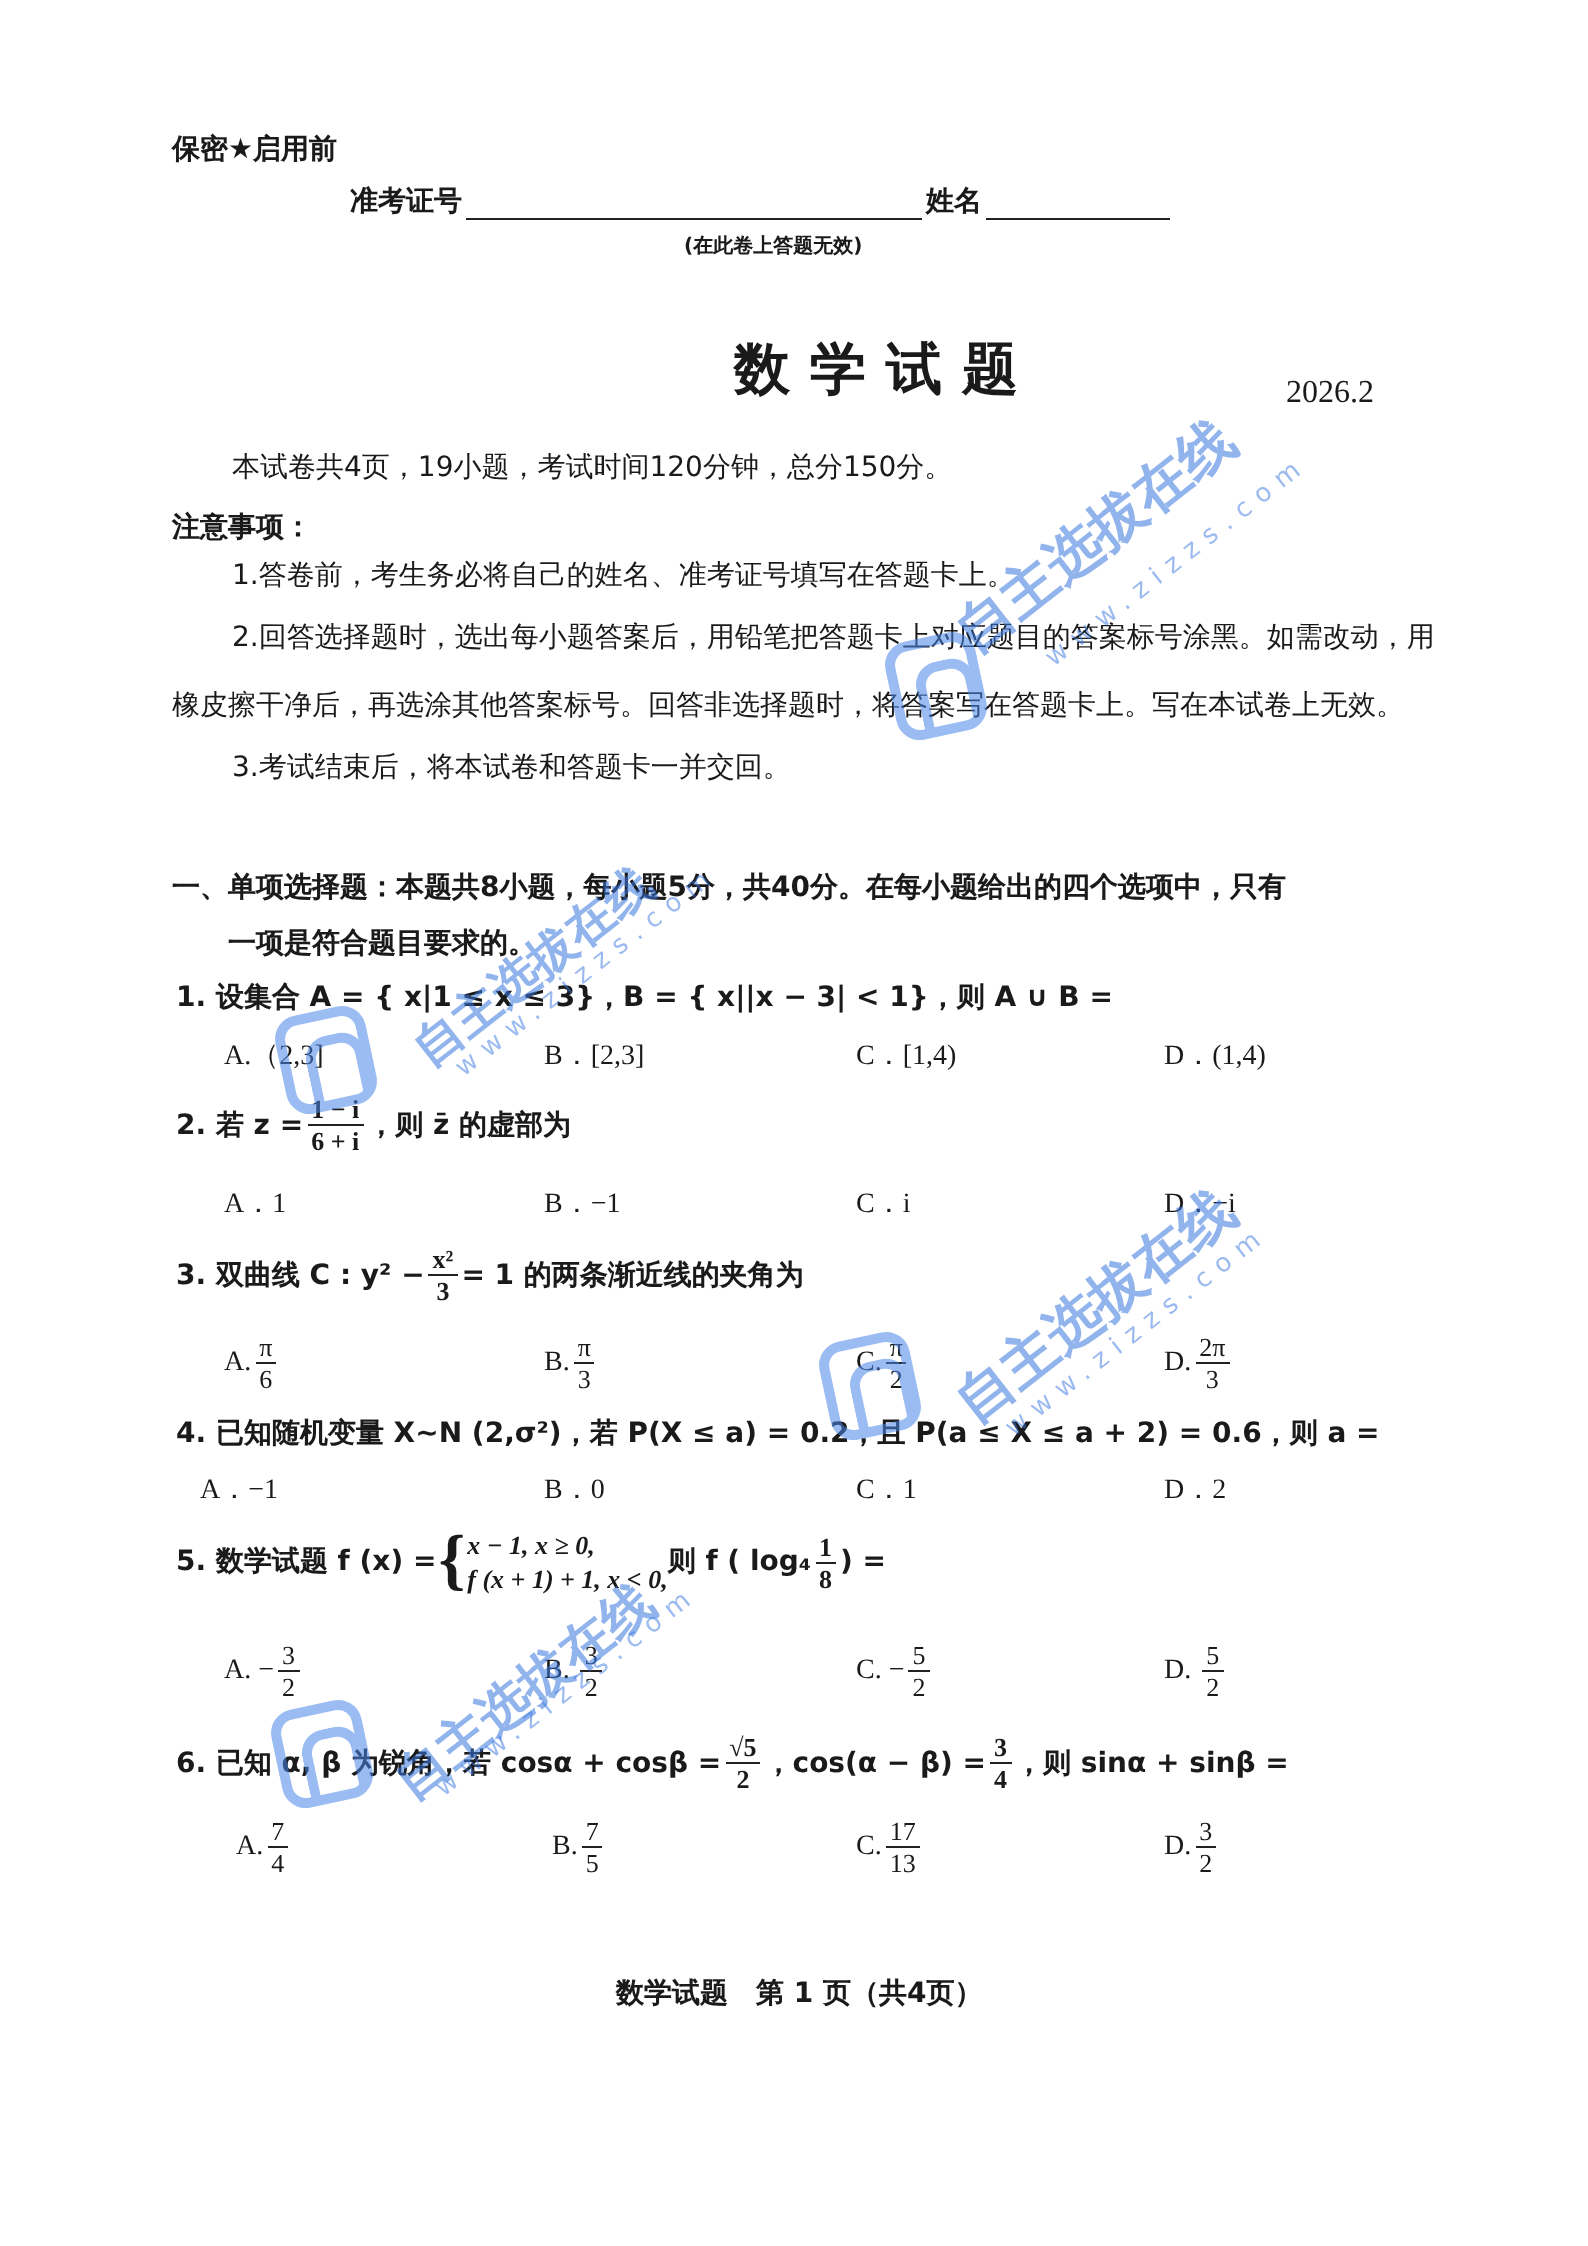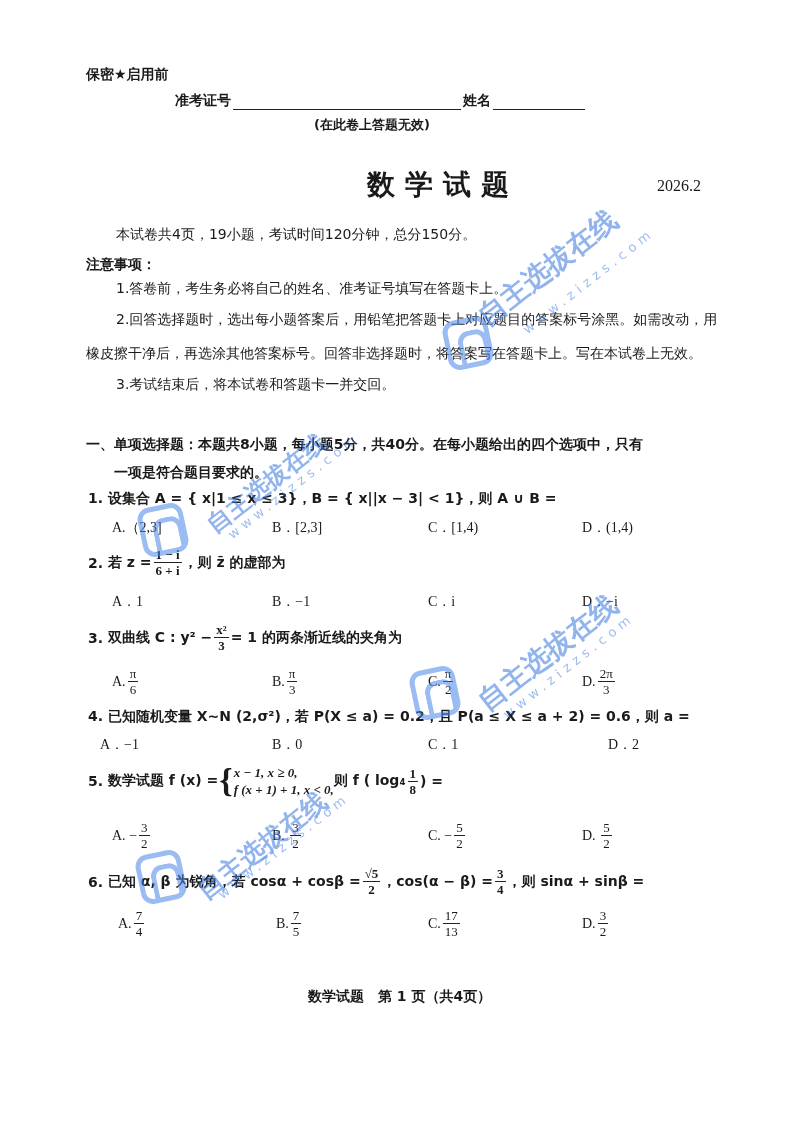--- a/index.html
+++ b/index.html
@@ -4,23 +4,23 @@
 <style>
   html, body { margin:0; padding:0; }
   body { width:794px; height:1123px; background:#ffffff; position:relative; overflow:hidden;
          font-family: "DejaVu Serif", "Liberation Serif", serif; color:#1a1a1a; }
   .abs { position:absolute; }
   .cjk { font-family: "DejaVu Sans", "Liberation Sans", sans-serif; }
   .serif { font-family: "Liberation Serif", "DejaVu Serif", serif; }
   .confidential { left:86px; top:66px; font-size:14px; font-weight:bold; }
   .examline { left:175px; top:92px; font-size:14px; font-weight:bold; display:flex; align-items:flex-end; }
   .blank { display:inline-block; border-bottom:1.4px solid #222; height:14px; margin:0 2px; }
-  .invalid-note { left:314px; top:116px; font-size:13px; font-weight:bold; }
+  .invalid-note { left:342px; top:116px; font-size:10px; font-weight:bold; }
   .title { left:326px; top:166px; font-size:28px; font-weight:bold; letter-spacing:10px;margin-left:41px; }
-  .date { left:643px; top:177px; font-size:16px;margin-left:14px; }
+  .date { left:643px; top:188px; font-size:16px; }
   .para { left:86px; font-size:14px; line-height:20px; width:632px; }
   .indent { text-indent:30px; }
   .bold { font-weight:bold; }
   .q { left:88px; font-size:14px;font-weight:bold; }
   .opt { font-size:14px; display:flex; align-items:center; }
   .frac { display:inline-flex; flex-direction:column; align-items:center; vertical-align:middle; line-height:15px; margin:0 2px; font-size:13px; }
   .frac .num { border-bottom:1px solid #222; padding:0 2px; }
   .i { font-style:italic; }
   .brace { font-size:34px; line-height:30px; vertical-align:middle; margin:0 1px; }
   .cases { display:inline-flex; flex-direction:column; vertical-align:middle; font-size:13px; line-height:17px; }
@@ -110,21 +110,21 @@
       <span>3</span>
     </span>
   </div>
 
 <div class="abs q cjk" style="top:708px">
   <span>4.</span> <span>已知随机变量 X~N (2,σ²)，若 P(X ≤ a) = 0.2，且 P(a ≤ X ≤ a + 2) = 0.6，则 a =</span>
 </div>
 <div class="abs opt serif" style="top:736px;left:100px">A．−1</div>
 <div class="abs opt serif" style="top:736px;left:272px">B．0</div>
 <div class="abs opt serif" style="top:736px;left:428px">C．1</div>
-<div class="abs opt serif" style="top:736px;left:608px">D．2</div>
+<div class="abs opt serif" style="top:736px;left:582px">D．2</div>
 
 <div class="abs q cjk" style="top:764px;display:flex;align-items:center">
   <span>5.</span>&nbsp;<span>数学试题 f (x) =</span>
   <span class="brace serif">{</span>
   <span class="cases serif i">
       <span>x − 1, x ≥ 0,</span>
       <span>f (x + 1) + 1, x &lt; 0,</span>
     </span>
   <span>则 f ( log₄</span>
   <span class="frac serif">

